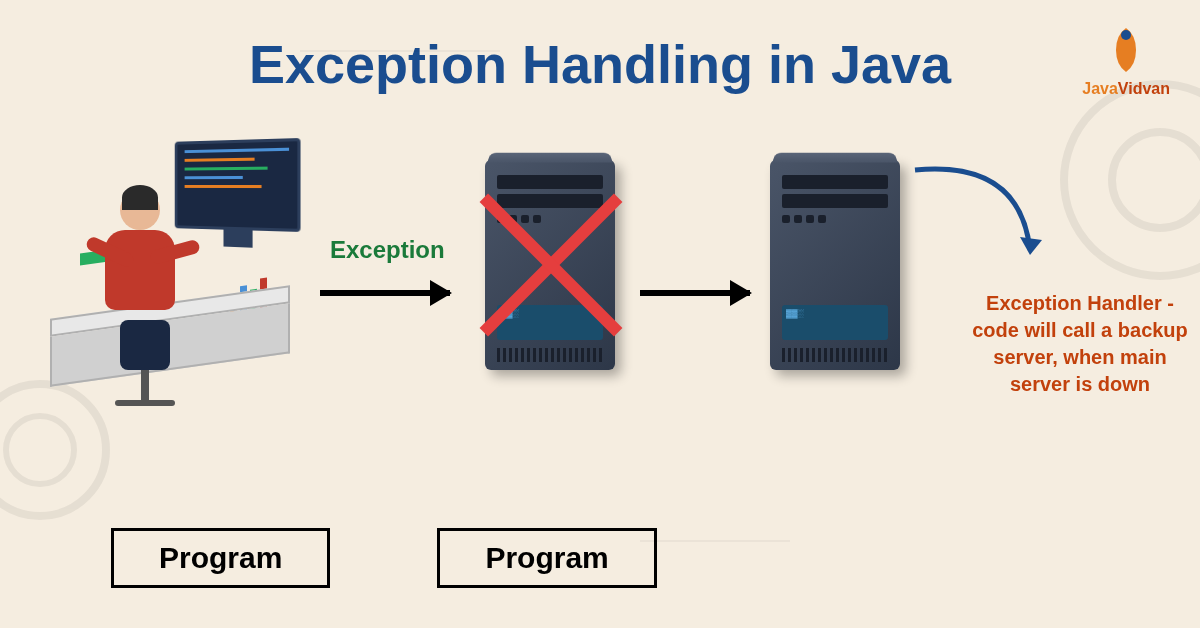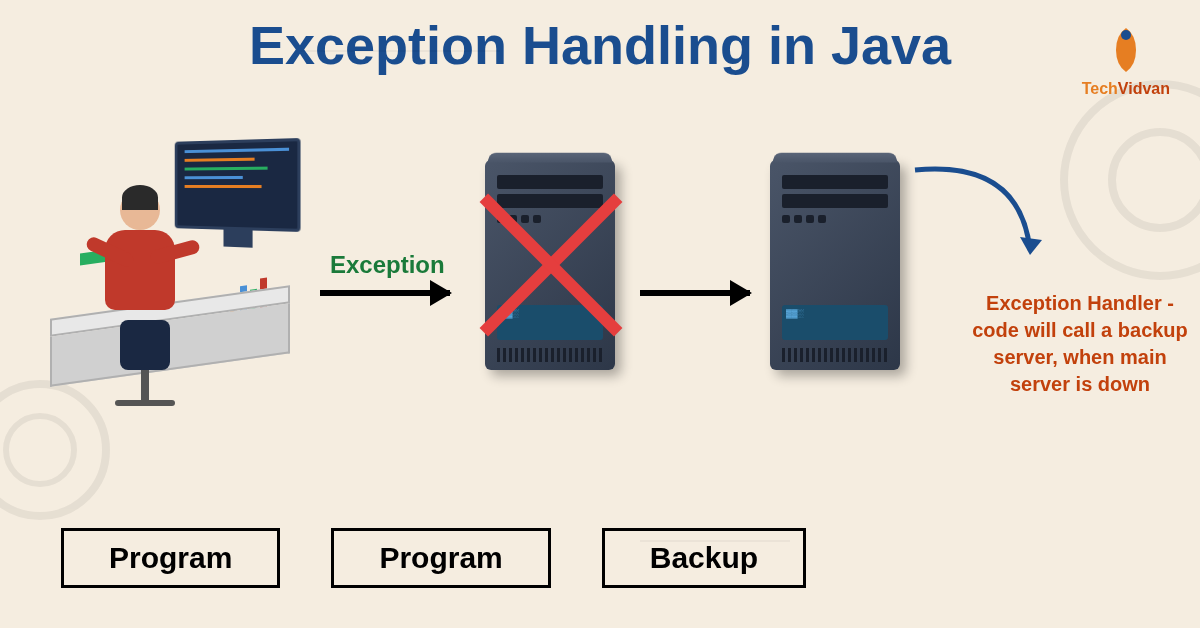--- a/index.html
+++ b/index.html
@@ -5,21 +5,21 @@
 *{margin:0;padding:0;box-sizing:border-box}
 body{width:1200px;height:628px;font-family:Arial,sans-serif;background:#f5ede0;position:relative;overflow:hidden}
 .bg-gear{position:absolute;opacity:0.06;border:8px solid #000;border-radius:50%}
 .gear1{width:140px;height:140px;left:-30px;top:380px}
 .gear1::before{content:"";position:absolute;inset:25px;border:6px solid #000;border-radius:50%}
 .gear2{width:200px;height:200px;right:-60px;top:80px}
 .gear2::before{content:"";position:absolute;inset:40px;border:8px solid #000;border-radius:50%}
 .circuit{position:absolute;opacity:0.04;border-top:2px solid #000;height:2px}
 .c1{width:200px;top:50px;left:300px}
 .c2{width:150px;top:540px;left:640px}
-.title{text-align:center;font-size:54px;font-weight:bold;color:#1a4d8f;padding-top:14px}
+.title{text-align:center;font-size:54px;font-weight:bold;color:#1a4d8f;padding-top:33px}
 .logo{position:absolute;right:30px;top:20px;text-align:center}
 .logo-icon{width:60px;height:60px;margin:0 auto}
 .logo-text{font-size:16px;font-weight:bold}
 .logo-text .t1{color:#e67e22}
 .logo-text .t2{color:#c2410c}
 .diagram{position:absolute;top:130px;left:0;width:1200px;height:400px}
 .node-img{position:absolute}
 .programmer{left:50px;top:0;width:260px;height:280px}
 .desk{position:absolute;bottom:40px;left:0;width:240px;transform:skewY(-8deg)}
 .desk-top{width:240px;height:18px;background:#e8e8e8;border:2px solid #b0b0b0}
@@ -61,45 +61,45 @@
 .panel-text{color:#5dade2;font-size:8px;padding:4px}
 .vents{position:absolute;bottom:8px;left:12px;width:106px;height:14px;background:repeating-linear-gradient(90deg,#1a202c 0 3px,transparent 3px 6px)}
 .cross{position:absolute;left:475px;top:50px;width:150px;height:170px;pointer-events:none}
 .cross::before,.cross::after{content:"";position:absolute;left:70px;top:-10px;width:12px;height:190px;background:#e53e3e}
 .cross::before{transform:rotate(45deg)}
 .cross::after{transform:rotate(-45deg)}
 .arrow{position:absolute;height:6px;background:#000}
 .arrow::after{content:"";position:absolute;right:-2px;top:-10px;border-left:22px solid #000;border-top:13px solid transparent;border-bottom:13px solid transparent}
 .ar1{left:320px;top:160px;width:130px}
 .ar2{left:640px;top:160px;width:110px}
-.exc-label{position:absolute;left:330px;top:121px;color:#1a7a3a;font-size:24px;font-weight:bold}
+.exc-label{position:absolute;left:330px;top:106px;color:#1a7a3a;font-size:24px;font-weight:bold}
 .curve-arrow{position:absolute;left:900px;top:25px;width:160px;height:120px}
 .curve-arrow svg{width:100%;height:100%}
 .handler-text{position:absolute;left:970px;top:160px;width:220px;color:#c2410c;font-size:20px;font-weight:bold;text-align:center;line-height:1.35}
-.labels{position:absolute;bottom:40px;left:0;width:1200px;display:flex;justify-content:flex-start;gap:51px;padding-left:61px}
+.labels{position:absolute;bottom:40px;left:0;width:1200px;display:flex;justify-content:flex-start;gap:107px;padding-left:111px}
 .label-box{border:3px solid #000;padding:10px 45px;font-size:30px;font-weight:bold;background:transparent}
 </style>
 </head>
 <body>
 
 <div class="bg-gear gear1"></div>
 <div class="bg-gear gear2"></div>
 <div class="circuit c1"></div>
 <div class="circuit c2"></div>
 
 <h1 class="title">Exception Handling in Java</h1>
 
 <div class="logo">
   <div class="logo-icon">
     <svg viewBox="0 0 60 60">
         <path d="M30 8 Q20 15 20 30 Q20 45 30 52 Q40 45 40 30 Q40 15 30 8 Z" fill="#e67e22"></path>
         <circle cx="30" cy="15" r="5" fill="#1a4d8f"></circle>
       </svg>
   </div>
-  <div class="logo-text"><span class="t1">Tech</span><span class="t2">Vidvan</span></div>
+  <div class="logo-text"><span class="t1">Java</span><span class="t2">Vidvan</span></div>
 </div>
 
 <div class="diagram">
 
   <div class="node-img programmer">
     <div class="monitor">
       <div class="code-line"></div>
         <div class="code-line"></div>
         <div class="code-line"></div>
         <div class="code-line"></div>
@@ -175,14 +175,13 @@
         <path d="M130 100 L120 82 L142 85 Z" fill="#1a4d8f"></path>
       </svg>
   </div>
 
   <div class="handler-text">Exception Handler - code will call a backup server, when main server is down</div>
 </div>
 
 <div class="labels">
   <div class="label-box">Program</div>
   <div class="label-box">Program</div>
-  <div class="label-box">Backup</div>
 </div>
 
 </body></html>

